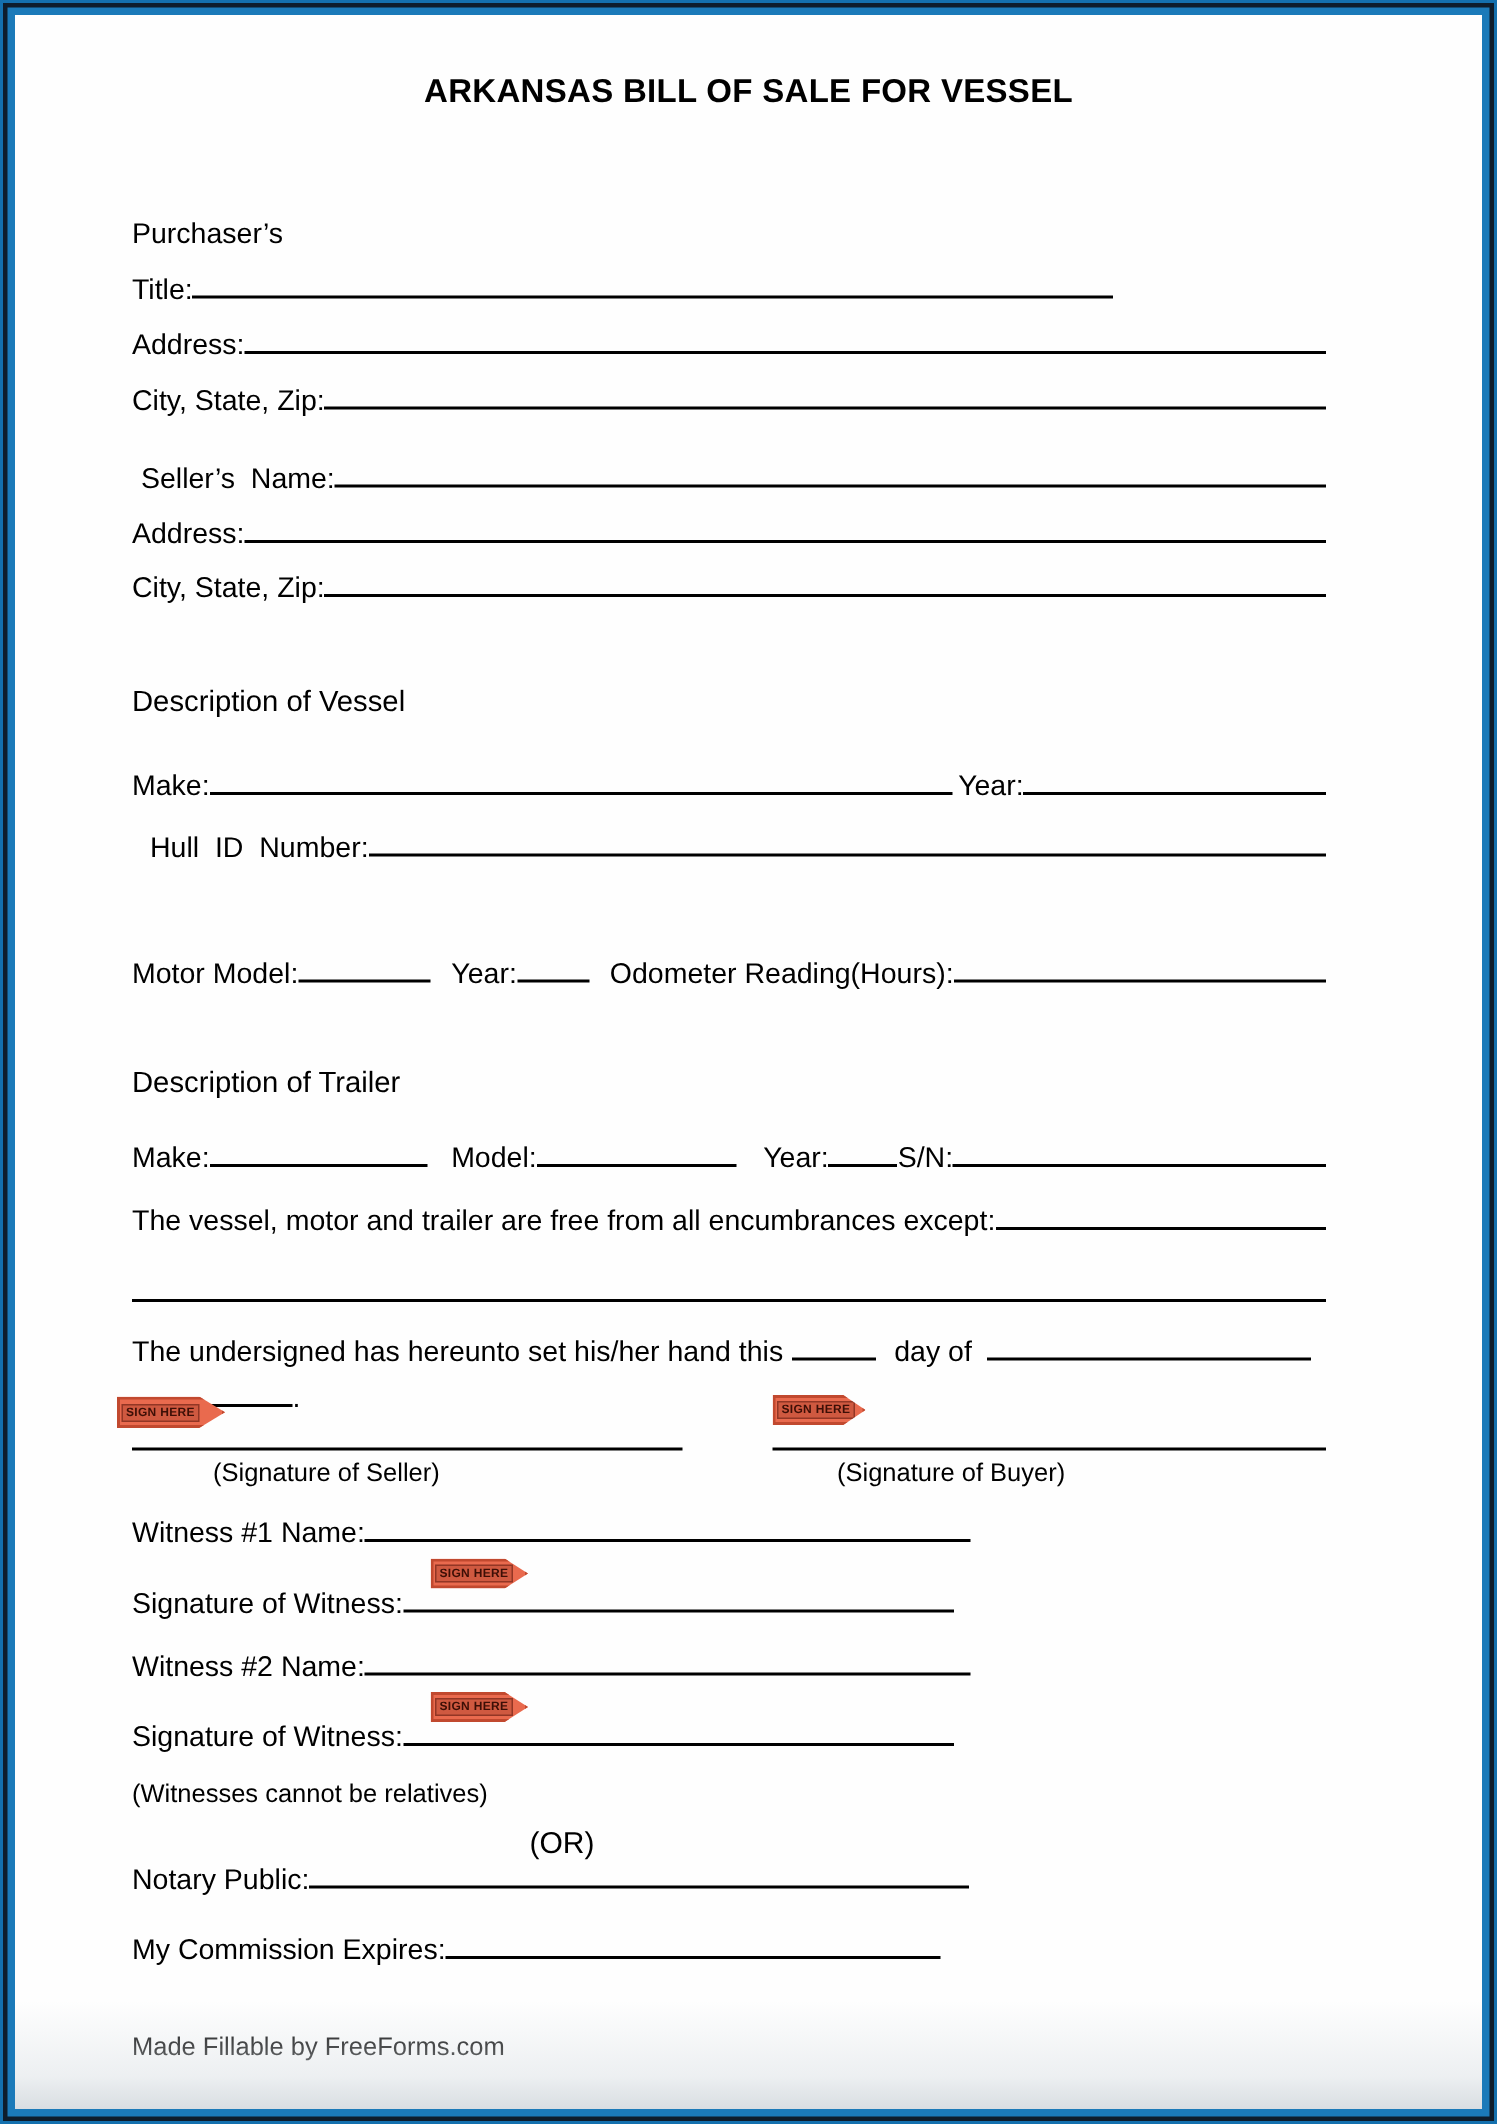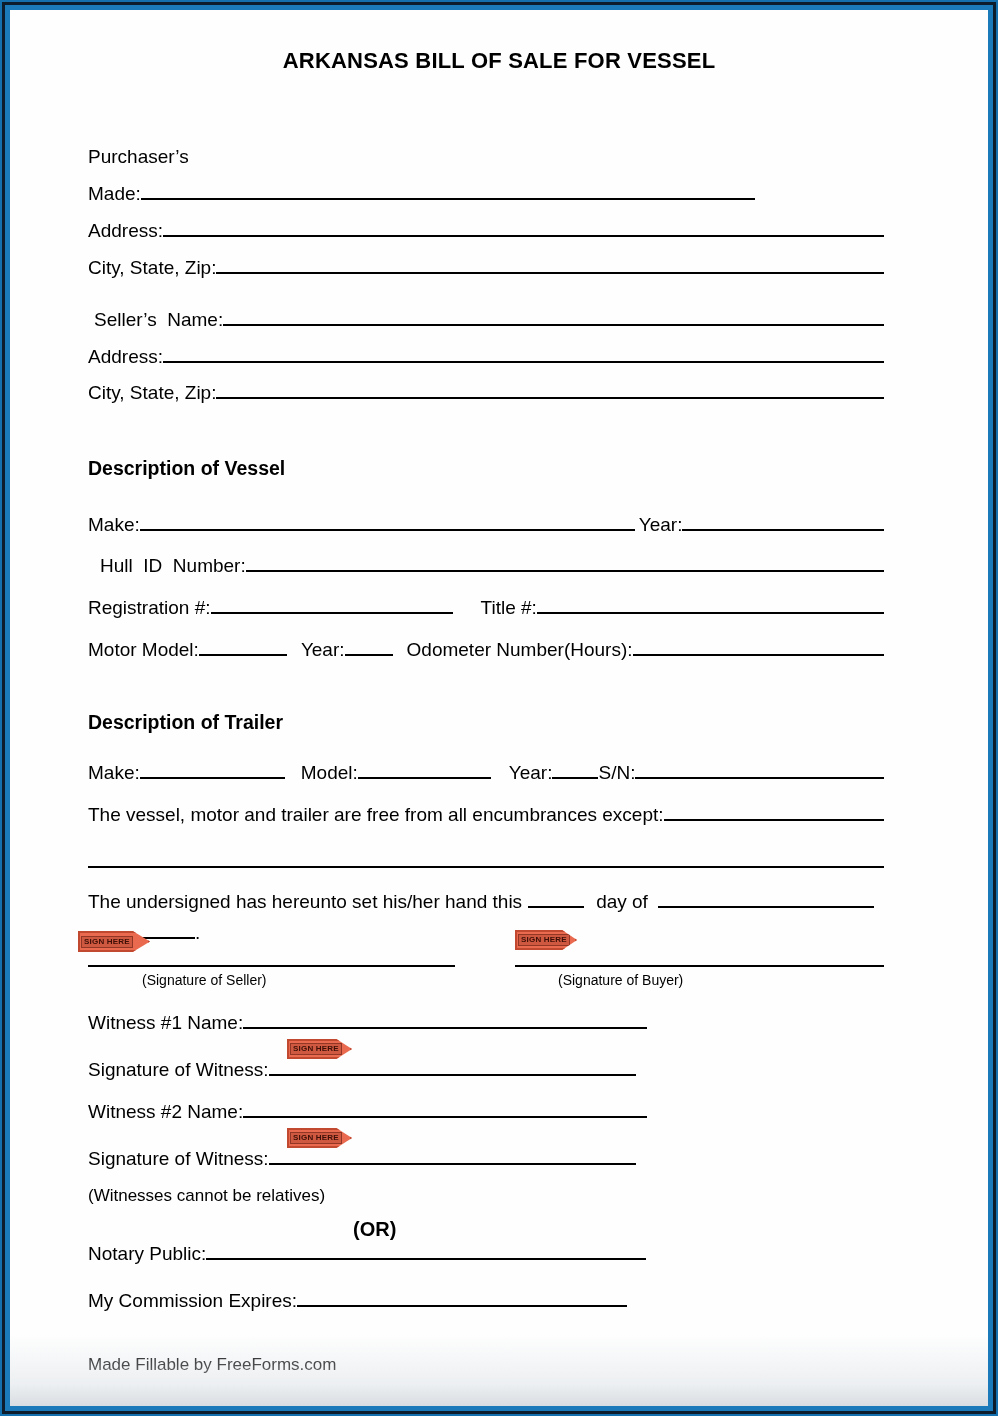--- a/index.html
+++ b/index.html
@@ -15,23 +15,23 @@
   }
   .row {
     position:absolute; left:88px; right:114px;
     display:flex; align-items:baseline; white-space:pre; font-size:19px;
   }
   .row .lbl { flex:0 0 auto; }
   .blank {
     flex:0 0 auto; height:3px; border-bottom:2px solid #000; margin-bottom:-5px;
   }
   .blank.grow { flex:1 1 auto; }
-  .bold { font-weight:bold; }
+  .bold { font-weight:normal; }
   .abs-line { position:absolute; height:20px; border-bottom:2px solid #000; }
-  .caption { position:absolute; font-size:14px; }
+  .caption { position:absolute; font-size:17px; }
   .small-note { position:absolute; font-size:17px; }
   .flag {
     position:absolute; background:#e96a4e;
     clip-path: polygon(0 0, 76% 0, 100% 50%, 76% 100%, 0 100%);
     box-shadow: inset 0 0 0 2px #c1492f;
     display:flex; align-items:center; padding-left:3px; box-sizing:border-box;
     cursor:pointer;
   }
   .flag-text {
     font-size:8px; font-weight:bold; line-height:10px; color:#3d0f06;
@@ -50,21 +50,21 @@
 
 <div class="page">
 
   <div class="title">ARKANSAS BILL OF SALE FOR VESSEL</div>
 
 
   <div class="row" style="top:146px;">
     <span class="lbl">Purchaser’s</span>
   </div>
   <div class="row" style="top:183px;">
-    <span class="lbl">Made:</span>
+    <span class="lbl">Title:</span>
     <span class="blank" style="width:614px;"></span>
   </div>
   <div class="row" style="top:220px;">
     <span class="lbl">Address:</span>
     <span class="blank grow"></span>
   </div>
   <div class="row" style="top:257px;">
     <span class="lbl">City, State, Zip:</span>
     <span class="blank grow"></span>
   </div>
@@ -88,32 +88,26 @@
   <div class="row" style="top:514px;">
     <span class="lbl">Make:</span>
     <span class="blank" style="width:495px;"></span>
     <span class="lbl" style="margin-left:4px;">Year:</span>
     <span class="blank grow"></span>
   </div>
   <div class="row" style="top:555px;margin-left:12px;">
     <span class="lbl">Hull  ID  Number:</span>
     <span class="blank grow"></span>
   </div>
-  <div class="row" style="top:597px;">
-    <span class="lbl">Registration #:</span>
-    <span class="blank" style="width:242px;"></span>
-    <span class="lbl" style="margin-left:28px;">Title #:</span>
-    <span class="blank grow"></span>
-  </div>
   <div class="row" style="top:639px;">
     <span class="lbl">Motor Model:</span>
     <span class="blank" style="width:88px;"></span>
     <span class="lbl" style="margin-left:14px;">Year:</span>
     <span class="blank" style="width:48px;"></span>
-    <span class="lbl" style="margin-left:14px;">Odometer Number(Hours):</span>
+    <span class="lbl" style="margin-left:14px;">Odometer Reading(Hours):</span>
     <span class="blank grow"></span>
   </div>
 
   <div class="row bold" style="top:711px; font-size:19.5px;">
     <span class="lbl">Description of Trailer</span>
   </div>
   <div class="row" style="top:762px;">
     <span class="lbl">Make:</span>
     <span class="blank" style="width:145px;"></span>
     <span class="lbl" style="margin-left:16px;">Model:</span>

